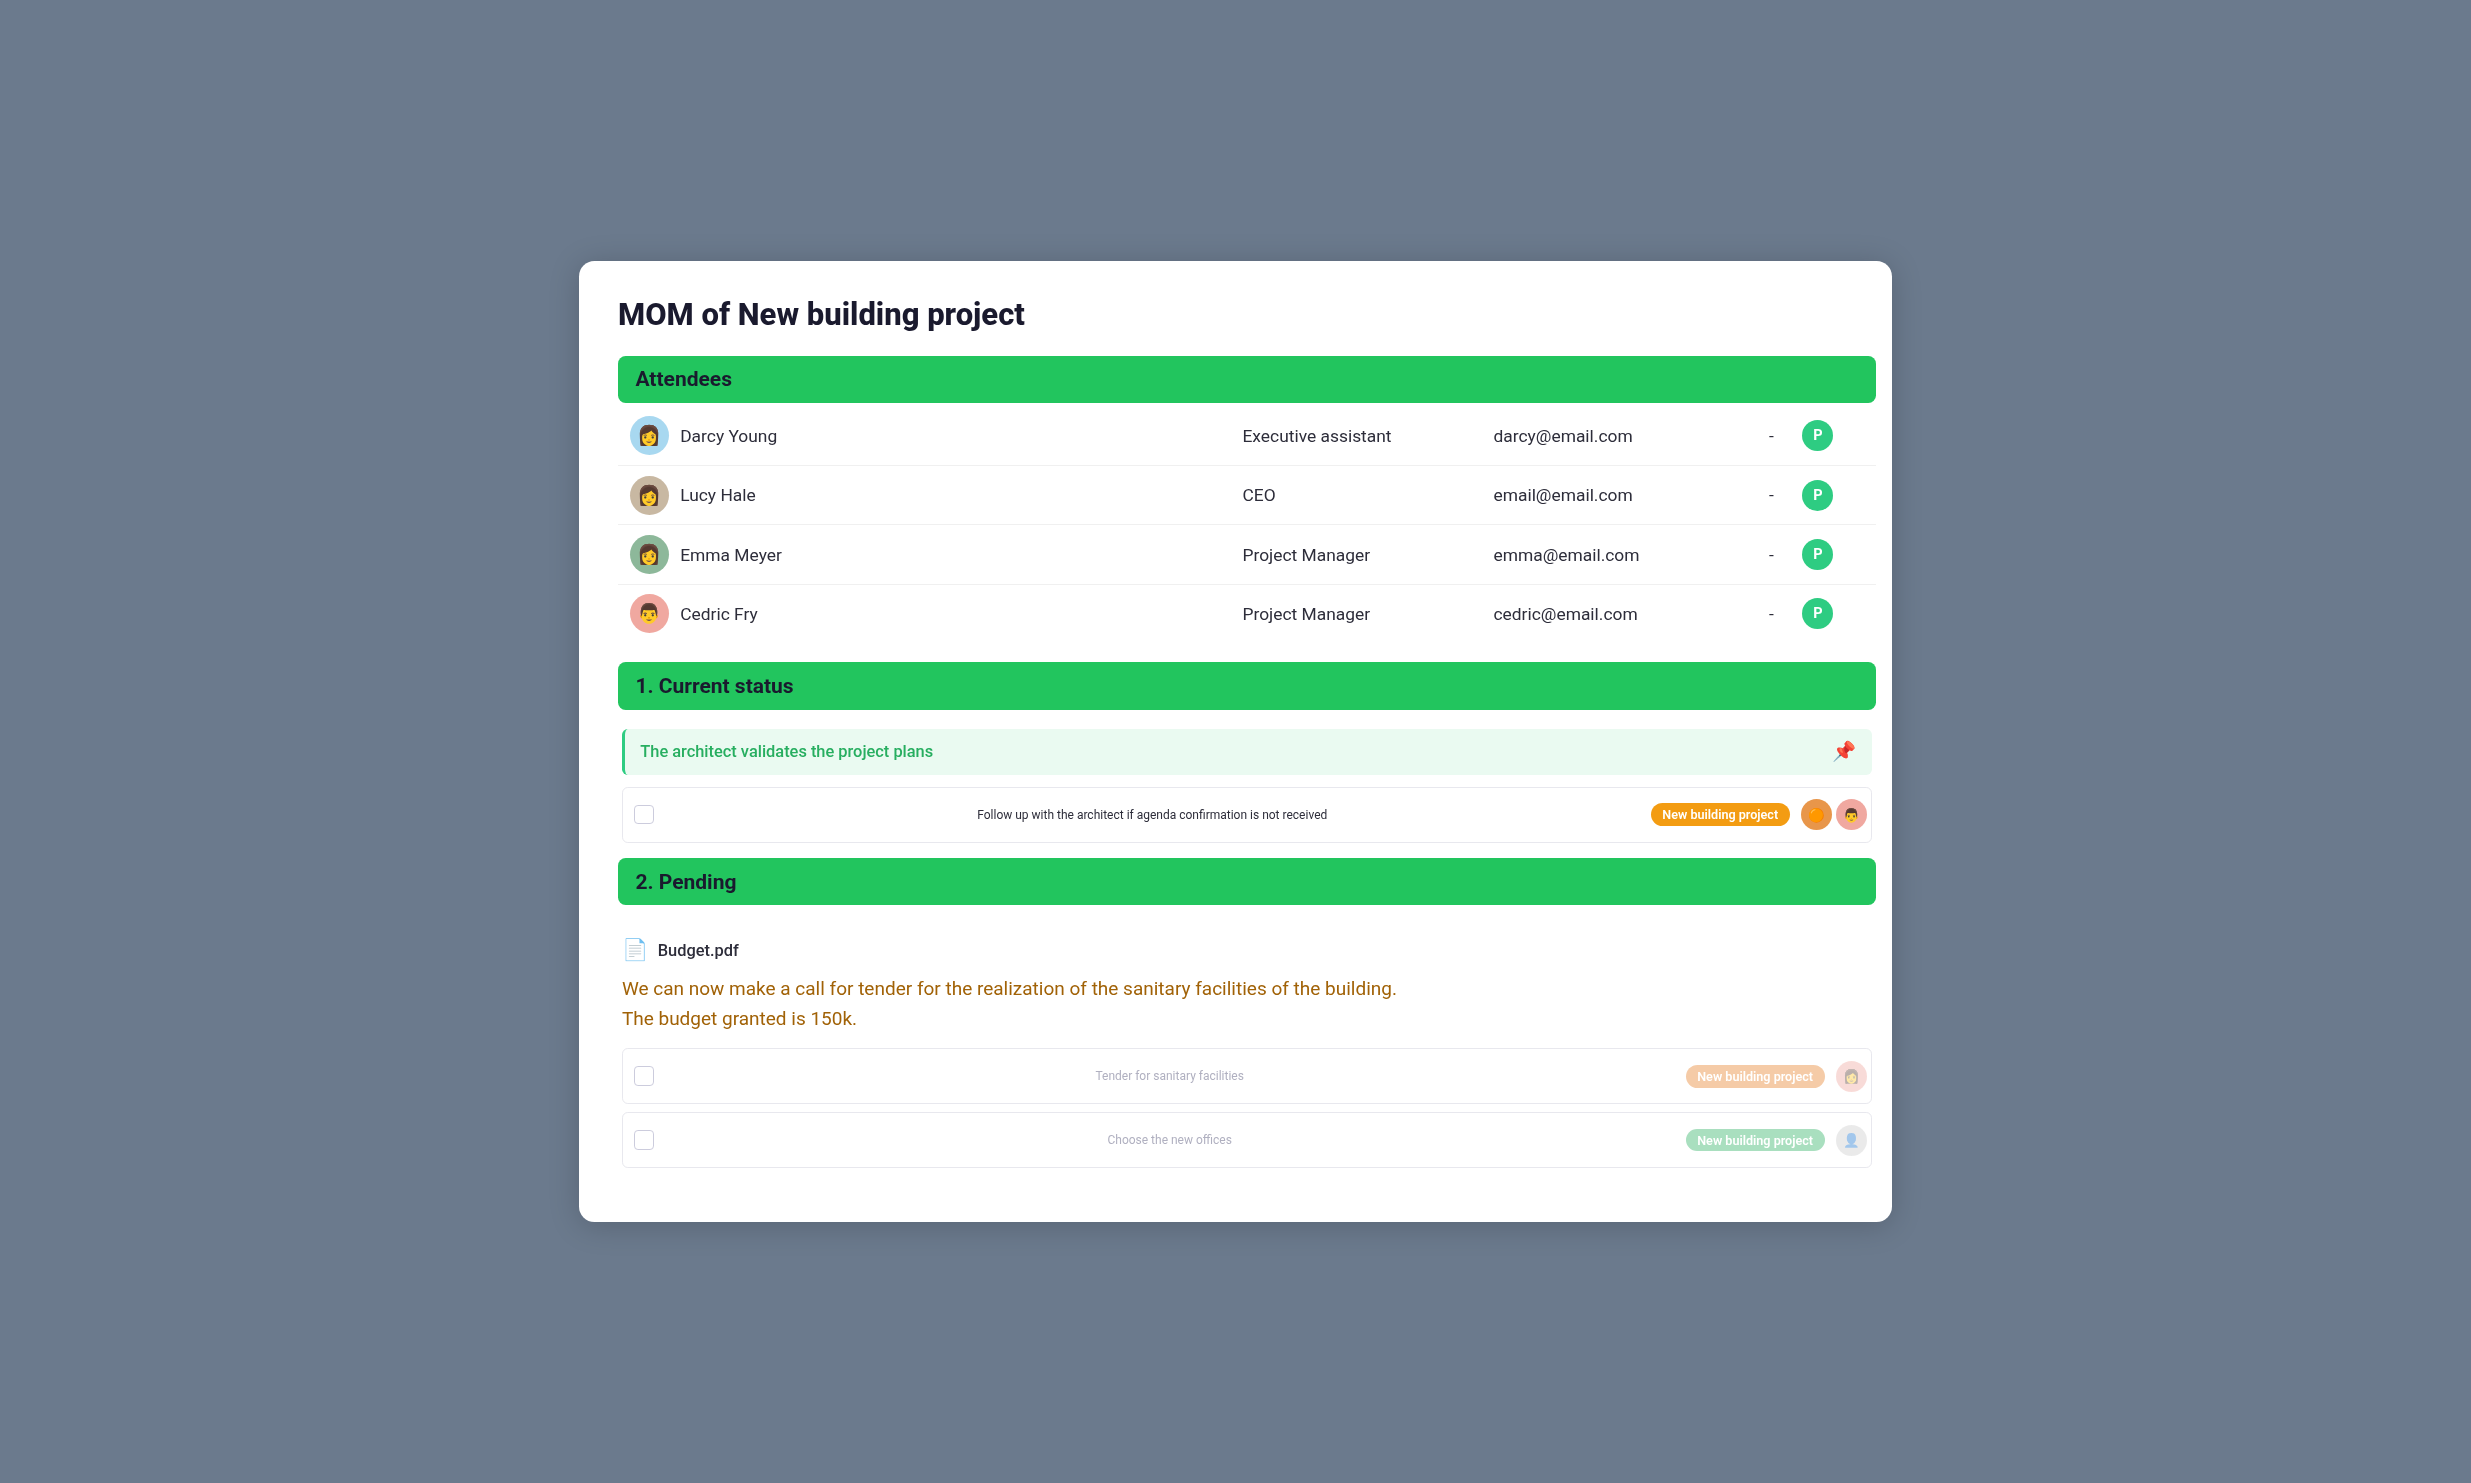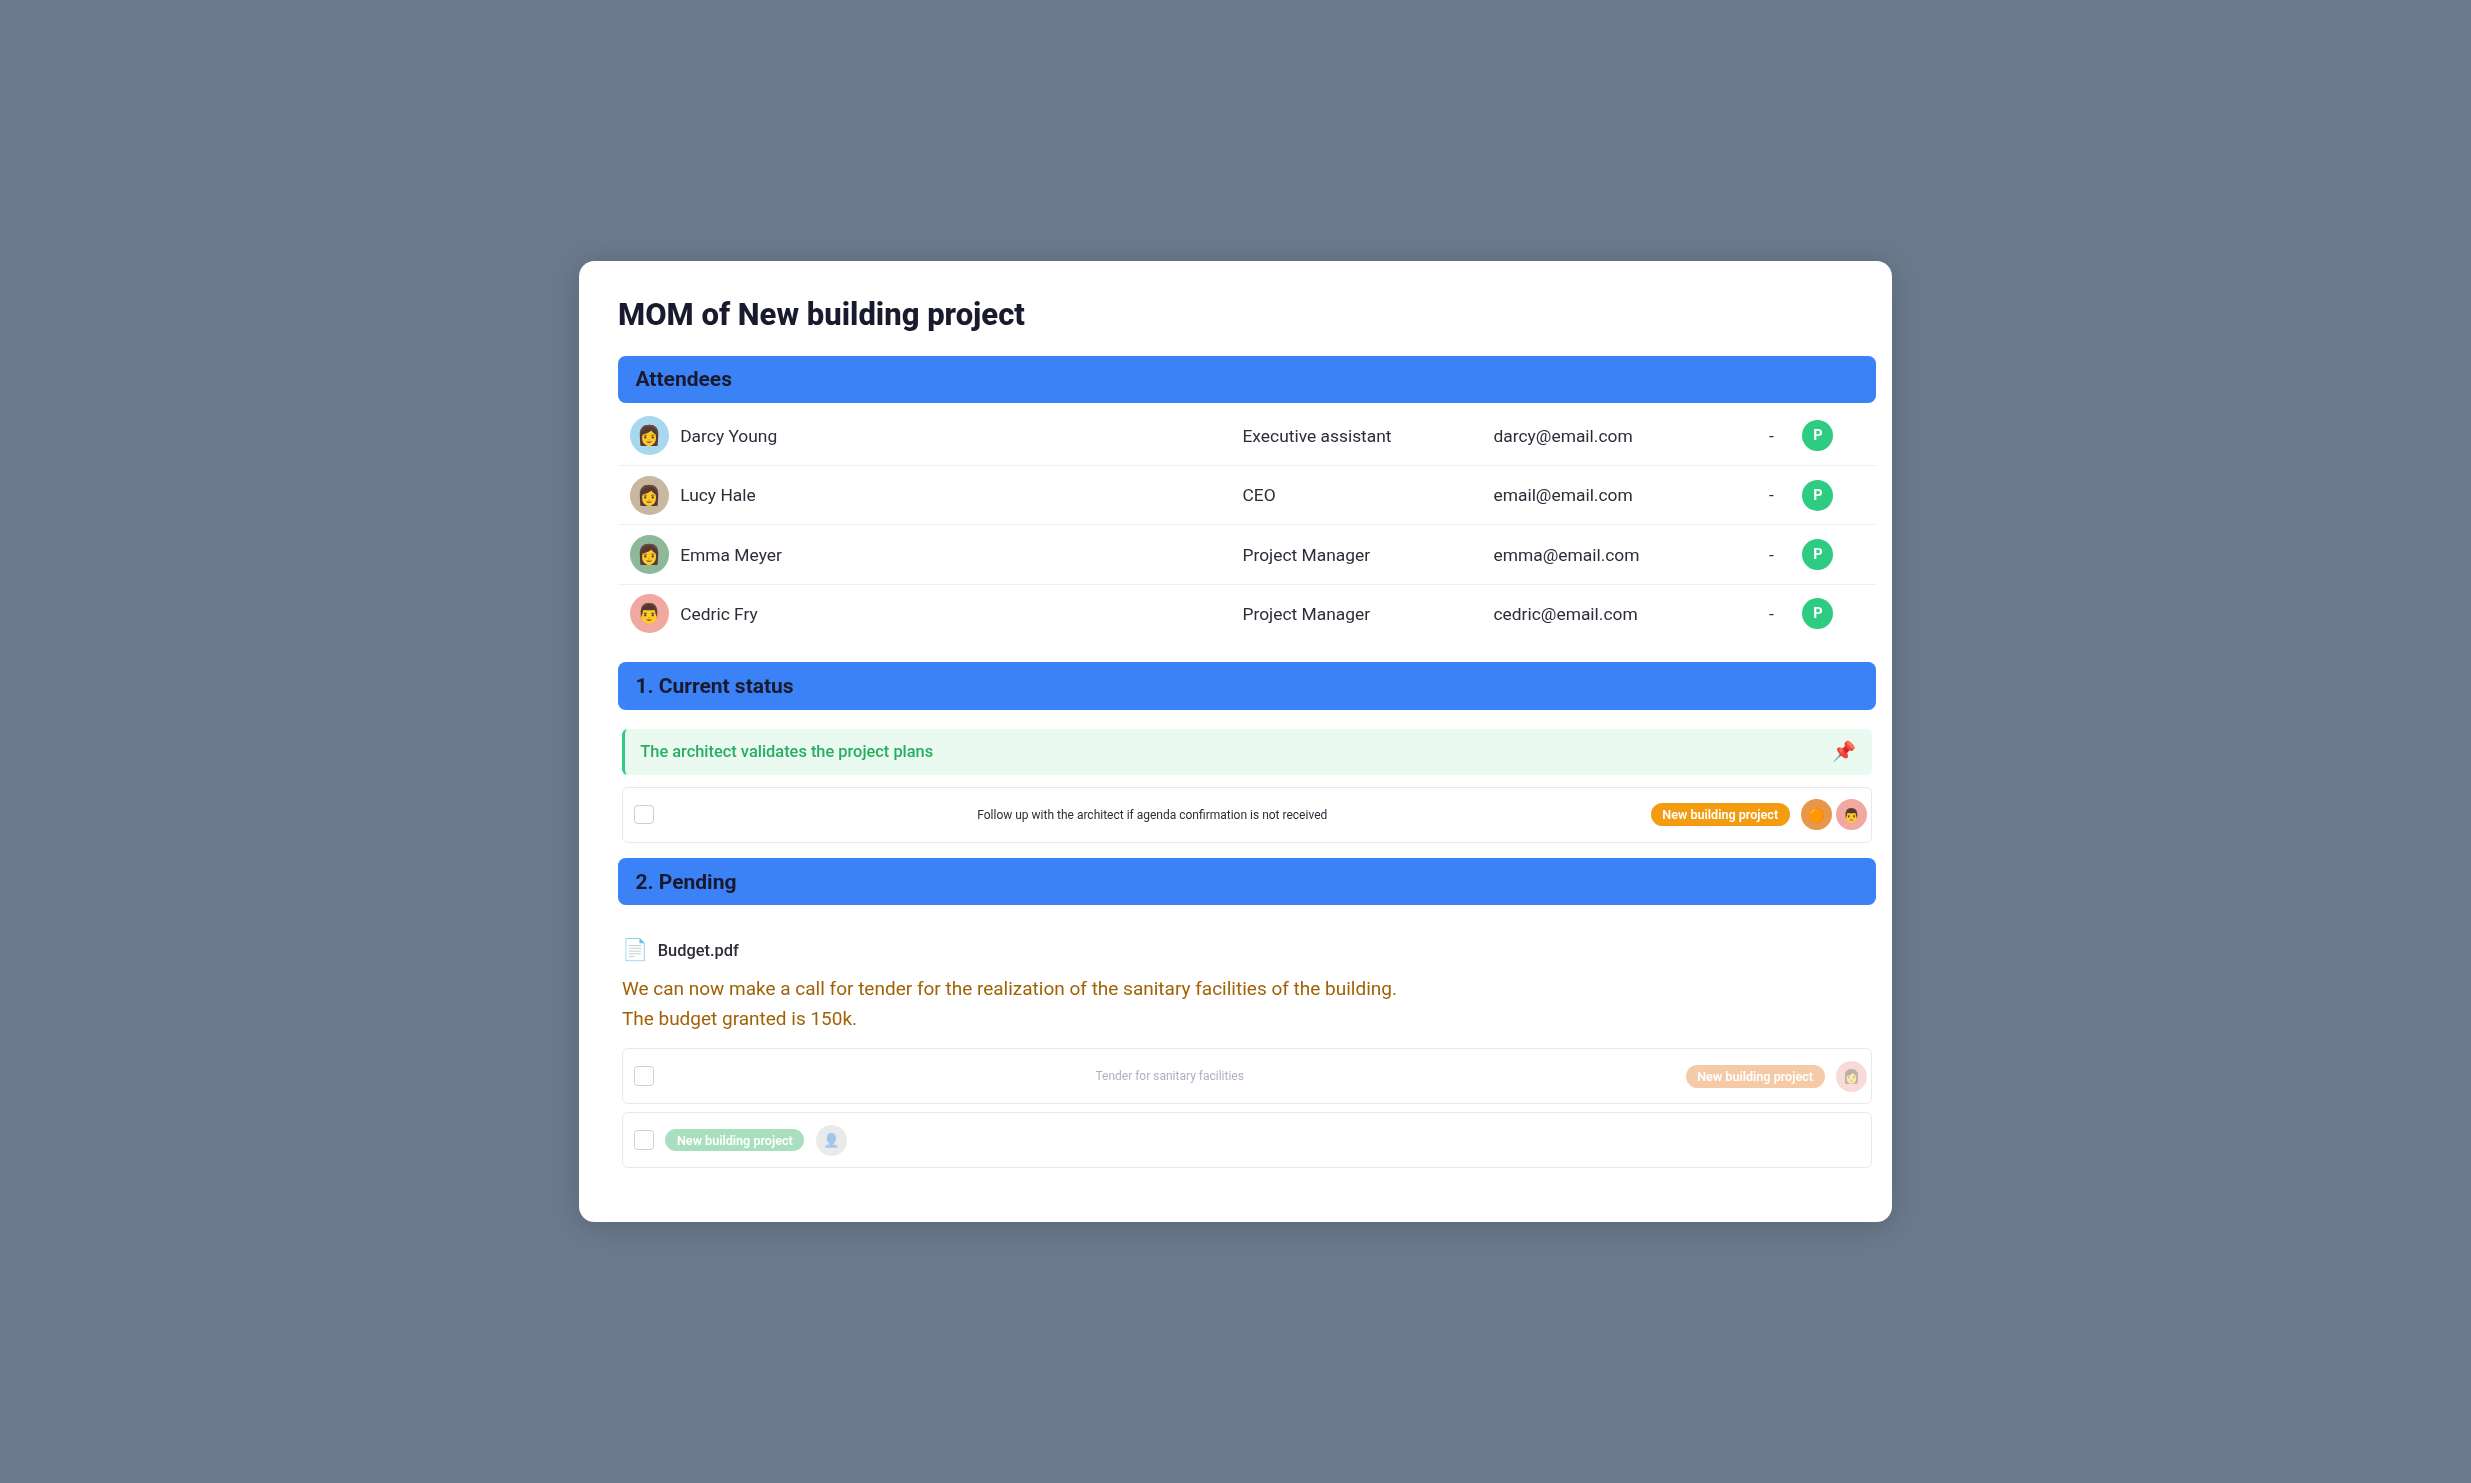--- a/index.html
+++ b/index.html
@@ -23,21 +23,21 @@
     }
 
     .page-title {
       font-size: 31px;
       font-weight: 800;
       color: #1a1a2e;
       margin-bottom: 23px;
     }
 
     .section-header {
-      background: #3b82f6;
+      background: #22c55e;
       border-radius: 7.7px;
       padding: 11.6px 17.4px;
       font-size: 21px;
       font-weight: 700;
       color: #1a1a2e;
       margin-bottom: 3.9px;
     }
 
     
     .attendees-table {
@@ -361,20 +361,21 @@
       <div class="todo-checkbox"></div>
       <span class="todo-label todo-label-faded">Tender for sanitary facilities</span>
       <span class="project-badge-faded">New building project</span>
       <div class="todo-avatars">
         <div class="mini-avatar mini-avatar-faded">👩</div>
       </div>
     </div>
 
     <div class="todo-row">
       <div class="todo-checkbox"></div>
+      <span class="todo-label todo-label-faded">Choose the new offices</span>
       <span class="project-badge-green-faded">New building project</span>
       <div class="todo-avatars">
         <div class="mini-avatar mini-avatar-gray">👤</div>
       </div>
     </div>
   </div>
 </div>
 
 
 </body></html>

